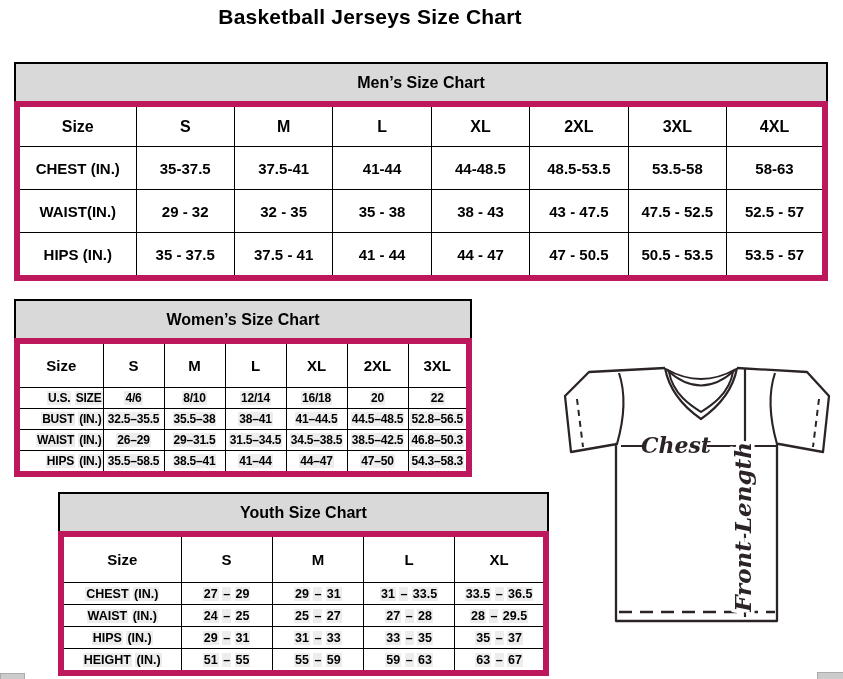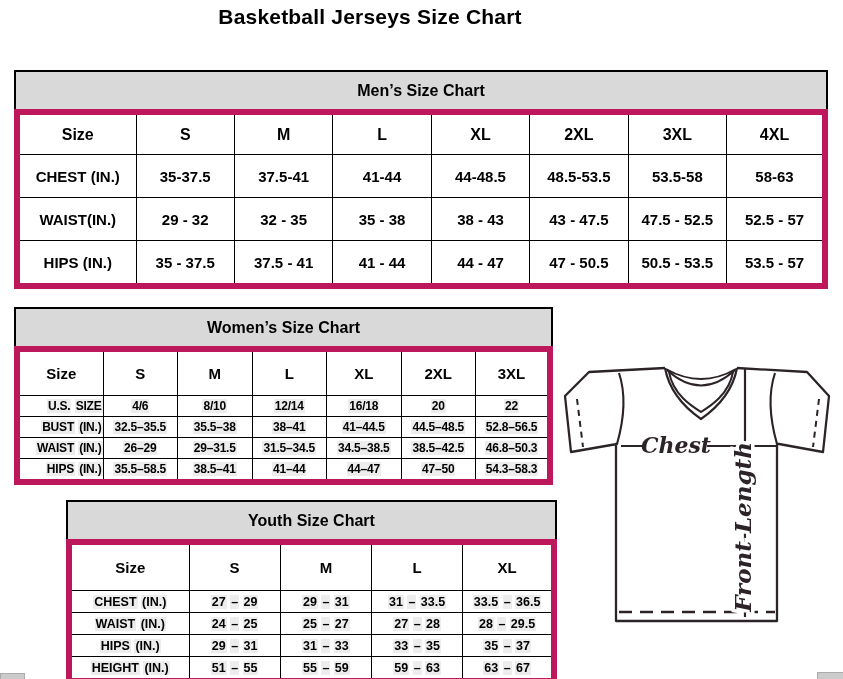--- a/index.html
+++ b/index.html
@@ -8,39 +8,39 @@
     font-family:"Liberation Sans",sans-serif;color:#000;overflow:hidden;
   }
   .page-title{
     position:absolute;left:0;top:5px;width:740px;text-align:center;
     font-size:21px;font-weight:bold;letter-spacing:0.2px;
   }
   .tbl{position:absolute;}
   .band{
     background:#d9d9d9;border:2px solid #000;border-bottom:none;
     display:flex;align-items:center;justify-content:center;
-    font-weight:bold;font-size:16px;height:37px;margin-top:8px;
+    font-weight:bold;font-size:16px;height:37px;
   }
   table{border-collapse:collapse;table-layout:fixed;width:100%;border:6px solid #be185d;}
   td{
     border:1.5px solid #000;text-align:center;vertical-align:middle;
     font-weight:bold;padding:0;
   }
   
   .mens{left:14px;top:62px;width:814px;}
   .mens tr.size-row td{height:39px;font-size:16px;}
   .mens tr.data-row td{height:42px;font-size:15px;}
   .mens td.lbl{font-size:14px;}
   
-  .womens{left:14px;top:299px;width:539px;}
+  .womens{left:14px;top:299px;width:458px;}
   .womens tr.size-row td{height:43px;font-size:15px;}
   .womens tr.data-row td{height:20px;font-size:12px;letter-spacing:-0.2px;}
   .womens td.lbl{font-size:11.5px;text-align:right;}
   
-  .youth{left:22px;top:492px;width:491px;padding-left:44px;}
+  .youth{left:14px;top:492px;width:491px;padding-left:44px;}
   .youth tr.size-row td{height:45px;font-size:15px;}
   .youth tr.data-row td{height:21px;font-size:12.5px;}
   .youth td.lbl{font-size:11.5px;}
   .hlw{background:#ededed;padding:0 1px;}
   
   .jersey{position:absolute;left:555px;top:355px;width:288px;height:280px;}
   .jersey path,.jersey line{fill:none;stroke:#2b2328;}
   .jersey text{
     font-family:"DejaVu Serif",serif;font-style:italic;font-weight:bold;
     fill:#2b2328;

